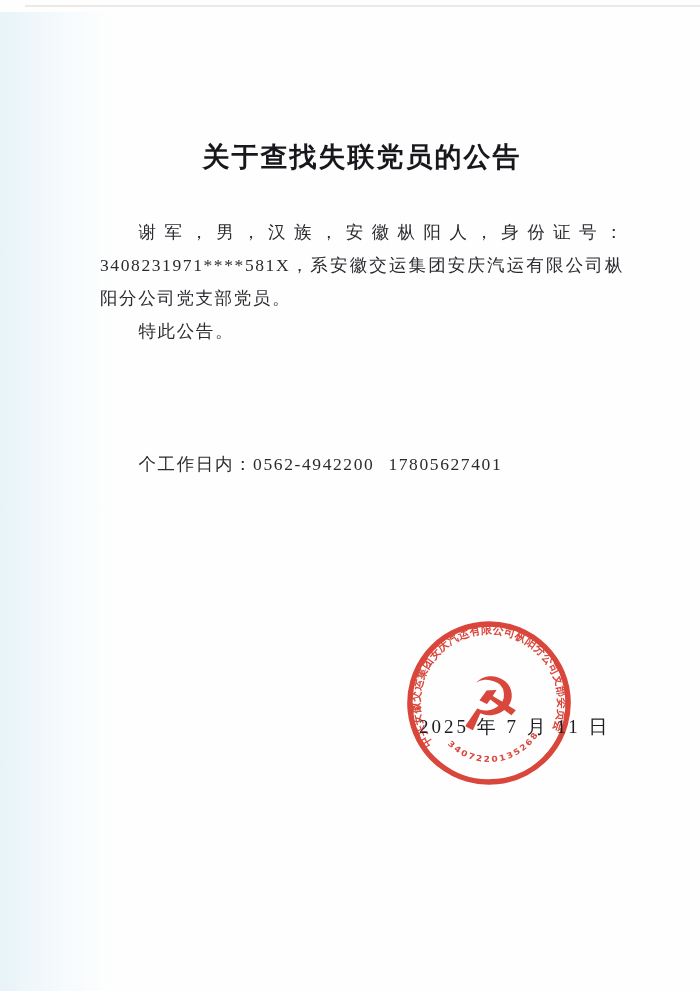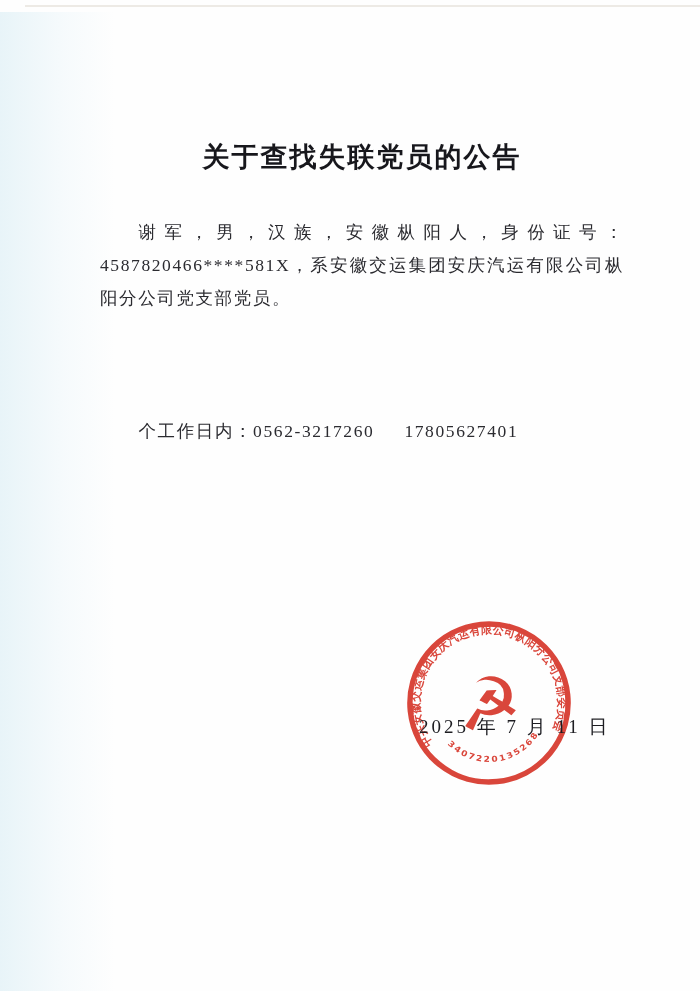--- a/index.html
+++ b/index.html
@@ -48,21 +48,21 @@
   }
   .para {
     font-size: 17.5px;
     line-height: 33px;
     letter-spacing: 1.6px;
     text-align: justify;
     text-indent: 2.2em;
     color: #2b2b30;
   }
   .contact { margin-top: 100px; }
-  .phone-line .phone2 { margin-left: 30px; }
+  .phone-line .phone2 { margin-left: 14px; }
   .date {
     position: absolute;
     left: 419px;
     top: 713px;
     font-size: 19px;
     line-height: 28px;
     letter-spacing: 3px;
     white-space: pre;
     color: #1d1d22;
     z-index: 3;
@@ -105,27 +105,28 @@
 <body>
 
 <div class="scan">
 
   <div class="edge-tint"></div>
   <div class="edge-line"></div>
 
   <div class="content">
     <h1 class="title">关于查找失联党员的公告</h1>
 
-    <p class="para">谢军，男，汉族，安徽枞阳人，身份证号：4587820466****581X，系安徽交运集团安庆汽运有限公司枞阳分公司党支部党员。</p>
+    <p class="para">谢军，男，汉族，安徽枞阳人，身份证号：3408231971****581X，系安徽交运集团安庆汽运有限公司枞阳分公司党支部党员。</p>
 
 
+    <p class="para">特此公告。</p>
 
     <div class="contact">
       <p class="para phone-line">
-        <span>个工作日内：</span><span class="phone">0562-3217260</span><span class="phone phone2">17805627401</span>
+        <span>个工作日内：</span><span class="phone">0562-4942200</span><span class="phone phone2">17805627401</span>
       </p>
     </div>
   </div>
 
   <div class="seal">
     <svg viewBox="0 0 200 200" xmlns="http://www.w3.org/2000/svg">
       <circle class="ring-stroke" cx="100" cy="100" r="93"></circle>
       <defs>
         <path id="arcTop" d="M 29,141 A 82,82 0 1 1 171,141" fill="none"></path>
         <path id="arcBottom" d="M 44,140 A 68,68 0 0 0 156,140" fill="none"></path>

